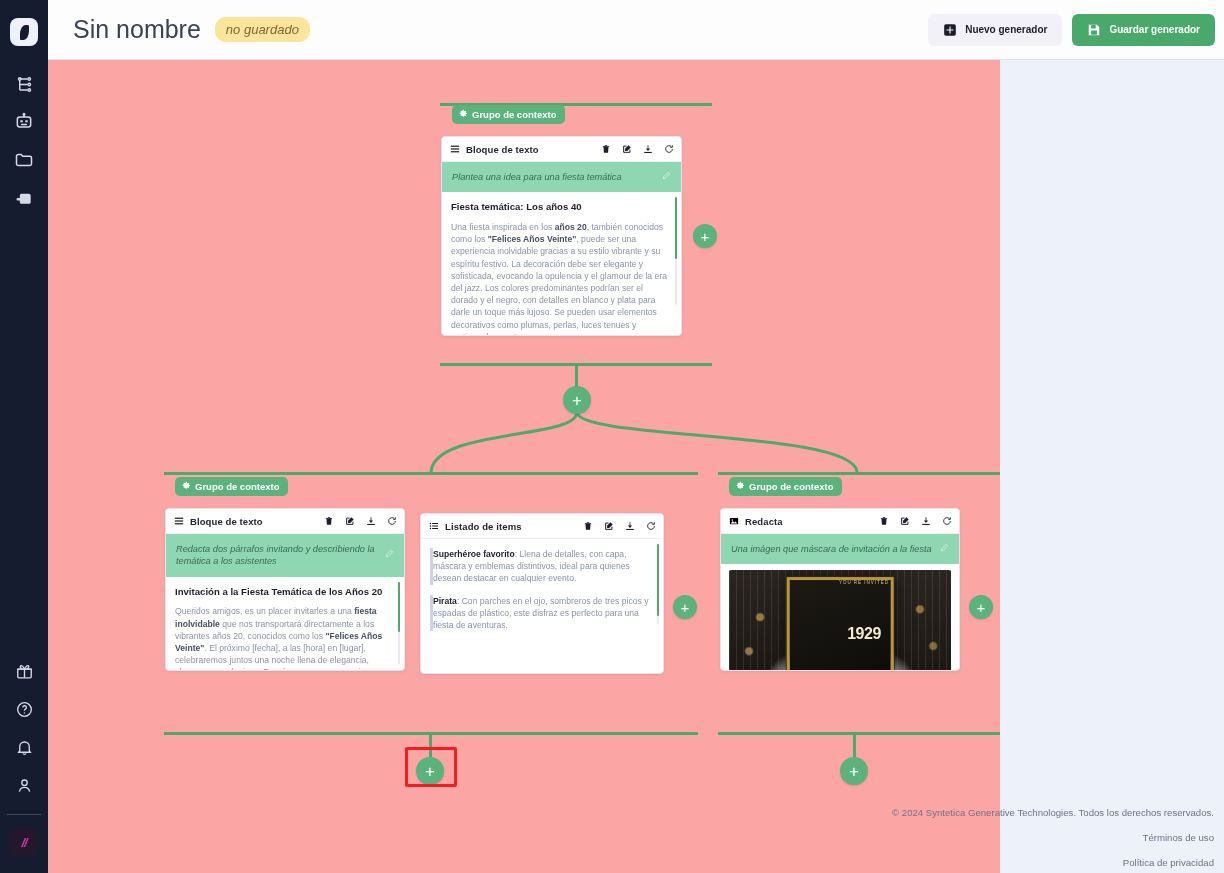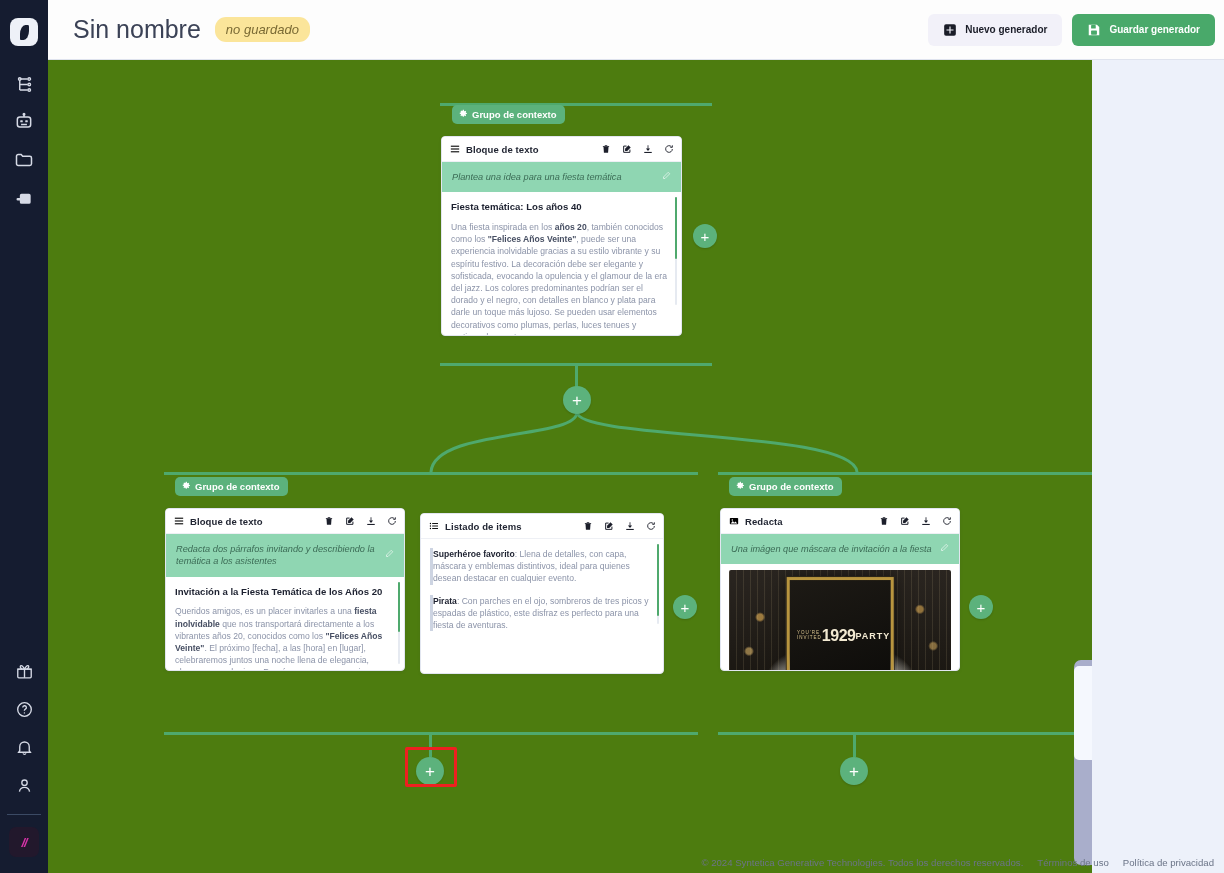--- a/index.html
+++ b/index.html
@@ -70,22 +70,22 @@
     font-size: 10px; border-radius: 6px; cursor: pointer;
     padding: 9px 15px; border: none; font-weight: 600;
   }
   .btn-light { background: #f2f1f9; color: #1b1d28; }
   .btn-green { background: #49a96a; color: #ffffff; }
   .btn .gi { display: inline-flex; }
 
   
   .canvas {
     position: absolute; left: 48px; top: 60px;
-    width: 1044px; height: 813px;
-    background: #4d7c0f; overflow: hidden;
+    width: 952px; height: 813px;
+    background: #fca5a5; overflow: hidden;
   }
 
   
   .grp-line { position: absolute; height: 3px; background: #4fa96d; }
   .grp-badge {
     position: absolute;
     background: #5cb27c; color: #fff;
     font-size: 9.5px; font-weight: bold;
     padding: 4px 9px 4px 7px; border-radius: 5px;
     display: inline-flex; align-items: center; gap: 4px;
@@ -160,21 +160,21 @@
     background: repeating-linear-gradient(90deg,
       rgba(220,200,150,.16) 0 1px, transparent 1px 7px);
     opacity: .8;
   }
   .art .frame {
     position: absolute; left: 50%; top: 50%; transform: translate(-50%,-50%);
     width: 48%; height: 90%;
     background: linear-gradient(160deg,#1d1a15,#0c0b09);
     border: 3px solid #b8953f;
     box-shadow: 0 0 0 1px #2d2619, 0 0 14px rgba(0,0,0,.6);
-    display: flex; flex-direction: row; align-items: center; justify-content: flex-end; padding-left: 48px;
+    display: flex; flex-direction: column; align-items: center; justify-content: space-between; padding-left: 48px;
   }
   .art .you { color: #d9c48f; font-size: 4.5px; letter-spacing: 1px; margin-bottom: 2px; }
   .art .yr { color: #f3ead2; font-size: 16px; font-weight: bold; letter-spacing: -.5px; line-height: 1; }
   .art .pt { color: #f3ead2; font-size: 9px; font-weight: bold; letter-spacing: 1px; }
   .art .fan {
     position: absolute; bottom: 6px; width: 40%; height: 34%;
     background: radial-gradient(ellipse at 50% 100%, rgba(250,248,240,.85) 0 40%, rgba(250,248,240,0) 72%);
   }
   .art .fan.l { left: 12%; transform: rotate(-14deg); }
   .art .fan.r { right: 12%; transform: rotate(14deg); }
@@ -215,21 +215,21 @@
   .minimap .view {
     position: absolute; left: 0; top: 6px; width: 126px; height: 94px;
     background: #f5f8fe; border-radius: 5px;
   }
   .mm-node { position: absolute; background: #96d3ac; border-radius: 7px; }
 
   
   .footer {
     position: absolute; right: 10px; bottom: 5px;
     font-size: 9.6px; color: #6b7487;
-    display: flex; gap: 14px; align-items: flex-end; z-index: 20;
+    display: flex; gap: 14px; align-items: flex-end; z-index: 20; flex-direction: column;
   }
   .footer a { color: #6b7487; text-decoration: none; cursor: pointer; }
 </style>
 </head>
 <body>
 
 <div id="app">
 
   <div class="rail">
     <div class="rail-logo">

